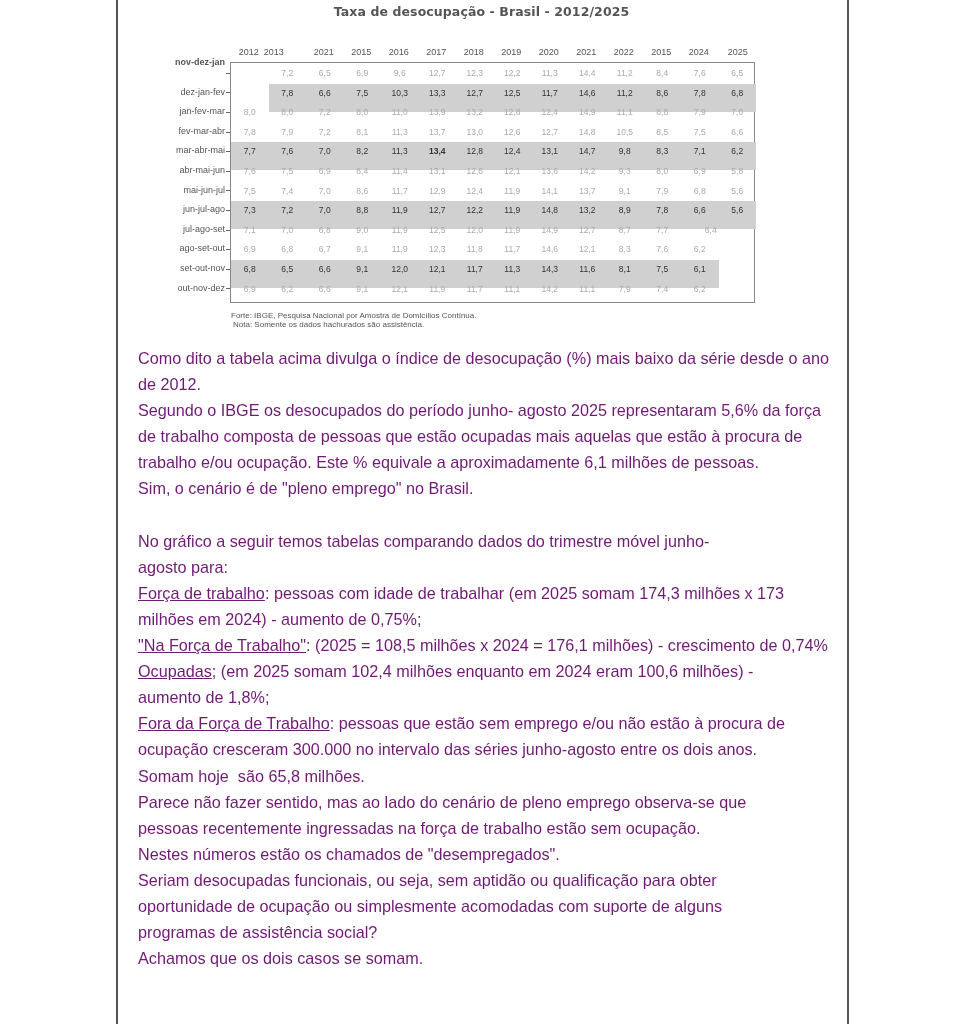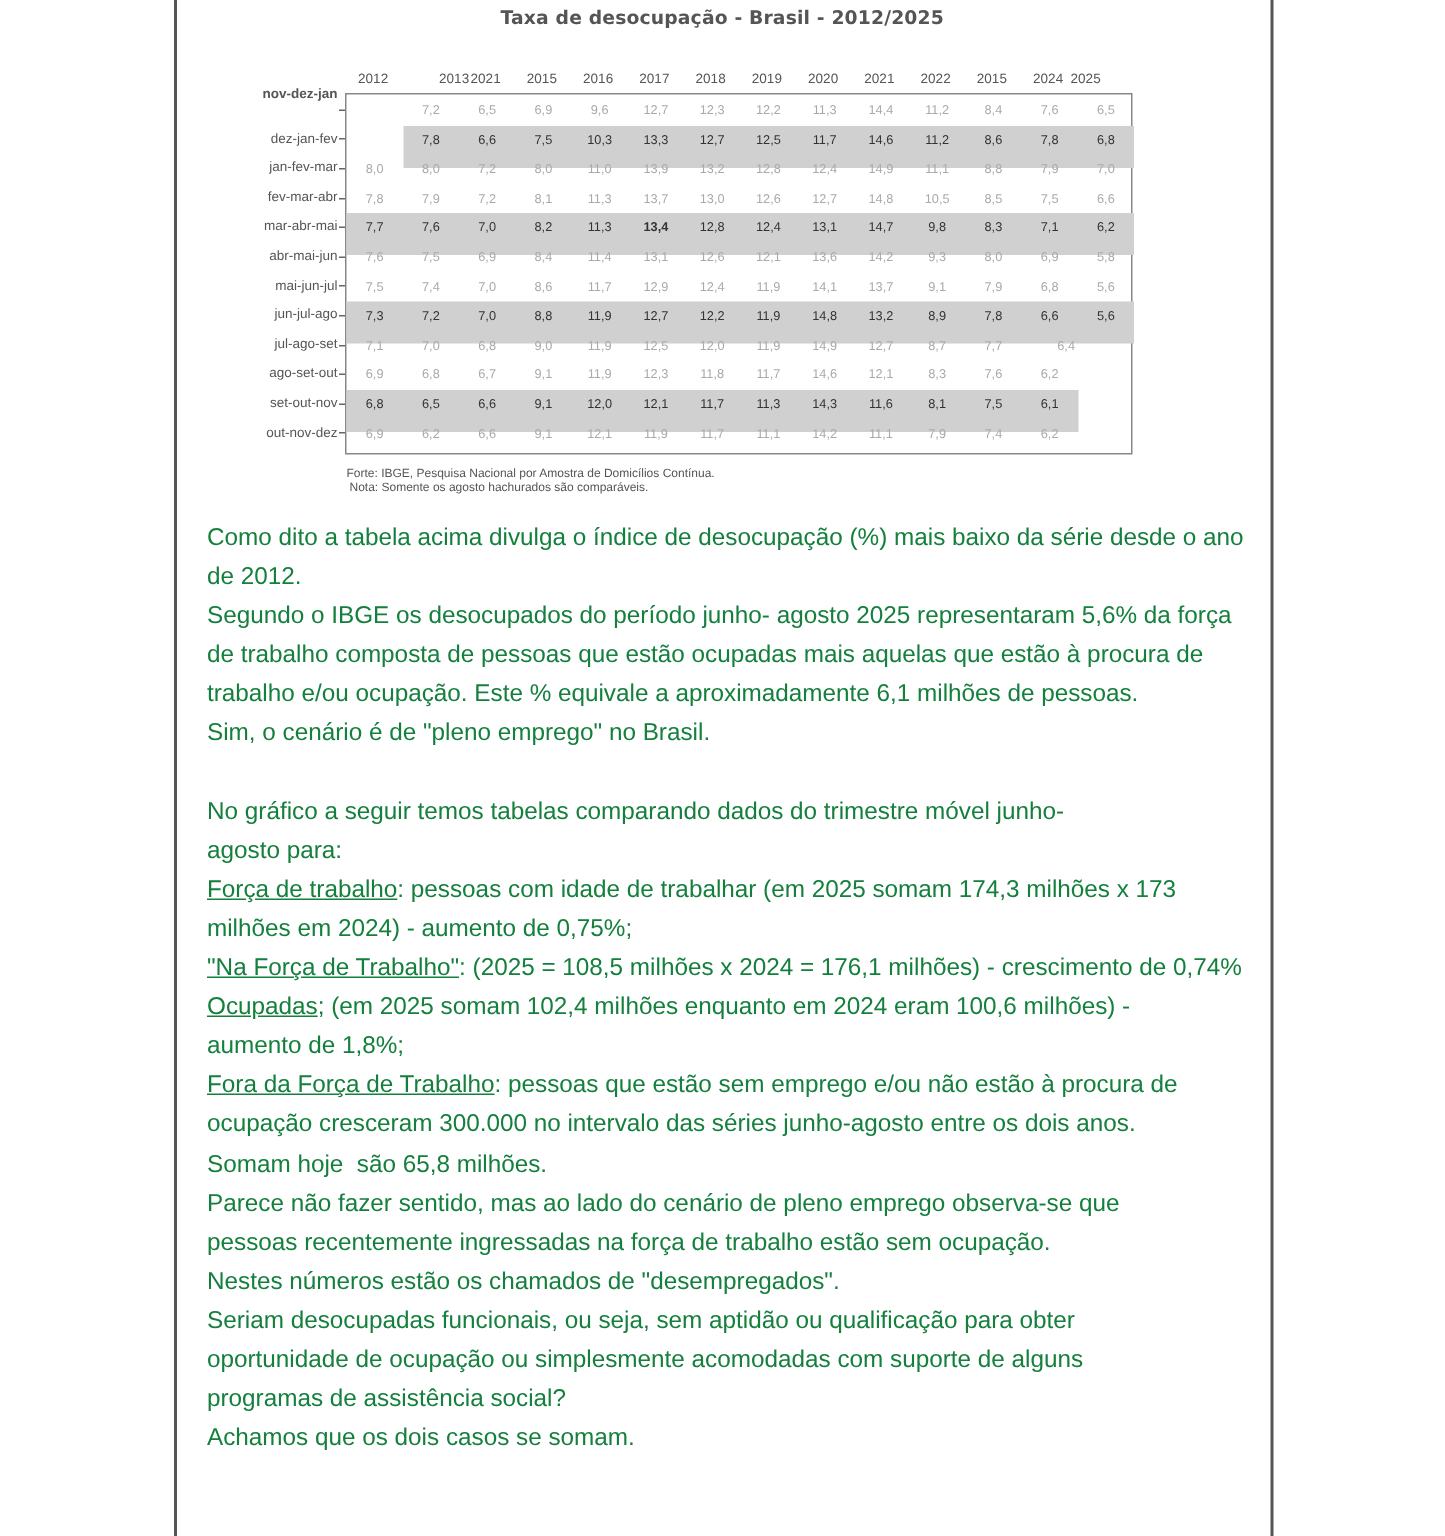--- a/index.html
+++ b/index.html
@@ -9,47 +9,47 @@
   .years { position: absolute; left: 230px; top: 47px; width: 525px; height: 12px; }
   .year { position: absolute; top: 0; width: 37.5px; text-align: center; font-size: 9px; color: #555; }
   .tbl { position: absolute; left: 230px; top: 62px; width: 525px; height: 241px; border: 1px solid #888; box-sizing: border-box; background: #fff; }
   .row { position: absolute; left: 0; height: 28px; width: 100%; }
   .row.shade { background: #d0d0d0; }
   .cell { position: absolute; top: 0; height: 19.6px; line-height: 19.6px; width: 37.5px; text-align: center; font-size: 8.5px; color: #aaa; }
   .row.shade .cell { color: #333; }
   .rlabel { position: absolute; left: 130px; width: 95px; text-align: right; font-size: 9px; color: #555; height: 19.6px; line-height: 19.6px; }
   .tick { position: absolute; left: 226px; width: 4px; height: 1px; background: #666; }
   .source { position: absolute; left: 231px; top: 311px; font-size: 8px; color: #555; line-height: 9px; }
-  .body-text { position: absolute; left: 138px; top: 345px; width: 700px; font-size: 16.2px; line-height: 26.1px; color: #15803d; }
+  .body-text { position: absolute; left: 138px; top: 345px; width: 700px; font-size: 16.2px; line-height: 26.1px; color: #701a75; }
   .body-text p { margin: 0; }
   .u { text-decoration: underline; }
   .blank { height: 26.1px; }
 </style>
 </head>
 <body>
 
 <div class="page"></div>
 
 <div class="chart-title">Taxa de desocupação - Brasil - 2012/2025</div>
 
 <div class="years" id="years">
     <div class="year" style="left: 0px;">2012</div>
-    <div class="year" style="left: 54px;">2013</div>
+    <div class="year" style="left: 25px;">2013</div>
     <div class="year" style="left: 75px;">2021</div>
     <div class="year" style="left: 112.5px;">2015</div>
     <div class="year" style="left: 150px;">2016</div>
     <div class="year" style="left: 187.5px;">2017</div>
     <div class="year" style="left: 225px;">2018</div>
     <div class="year" style="left: 262.5px;">2019</div>
     <div class="year" style="left: 300px;">2020</div>
     <div class="year" style="left: 337.5px;">2021</div>
     <div class="year" style="left: 375px;">2022</div>
     <div class="year" style="left: 412.5px;">2015</div>
     <div class="year" style="left: 450px;">2024</div>
-    <div class="year" style="left: 475px;">2025</div>
+    <div class="year" style="left: 489px;">2025</div>
   </div>
 <div id="row-labels">
     <div class="rlabel" style="top: 53px; font-weight: bold;">nov-dez-jan</div>
     <div class="tick" style="top: 72.8px;"></div>
     <div class="rlabel" style="top: 82.6px;">dez-jan-fev</div>
     <div class="tick" style="top: 92.4px;"></div>
     <div class="rlabel" style="top: 102.2px;">jan-fev-mar</div>
     <div class="tick" style="top: 112px;"></div>
     <div class="rlabel" style="top: 121.8px;">fev-mar-abr</div>
     <div class="tick" style="top: 131.6px;"></div>
@@ -260,21 +260,21 @@
       <div class="cell" style="left: 337.5px;">11,1</div>
       <div class="cell" style="left: 375px;">7,9</div>
       <div class="cell" style="left: 412.5px;">7,4</div>
       <div class="cell" style="left: 450px;">6,2</div>
       <div class="cell" style="left: 487.5px;"></div>
     </div>
   </div>
 
 <div class="source">
   <div>Forte: IBGE, Pesquisa Nacional por Amostra de Domicílios Contínua.</div>
-  <div style="padding-left:2px">Nota: Somente os agosto hachurados são comparáveis.</div>
+  <div style="padding-left:2px">Nota: Somente os dados hachurados são assistência.</div>
 </div>
 
 <div class="body-text">
   <p>Como dito a tabela acima divulga o índice de desocupação (%) mais baixo da série desde o ano de 2012.</p>
   <p>Segundo o IBGE os desocupados do período junho- agosto 2025 representaram 5,6% da força de trabalho composta de pessoas que estão ocupadas mais aquelas que estão à procura de trabalho e/ou ocupação. Este % equivale a aproximadamente 6,1 milhões de pessoas.</p>
   <p>Sim, o cenário é de "pleno emprego" no Brasil.</p>
   <div class="blank"></div>
   <p style="width:610px">No gráfico a seguir temos tabelas comparando dados do trimestre móvel junho-agosto para:</p>
   <p style="width:670px"><span class="u">Força de trabalho</span><span>: pessoas com idade de trabalhar (em 2025 somam 174,3 milhões x 173 milhões em 2024) - aumento de 0,75%;</span></p>
   <p><span class="u">"Na Força de Trabalho"</span><span>: (2025 = 108,5 milhões x 2024 = 176,1 milhões) - crescimento de 0,74%</span></p>

